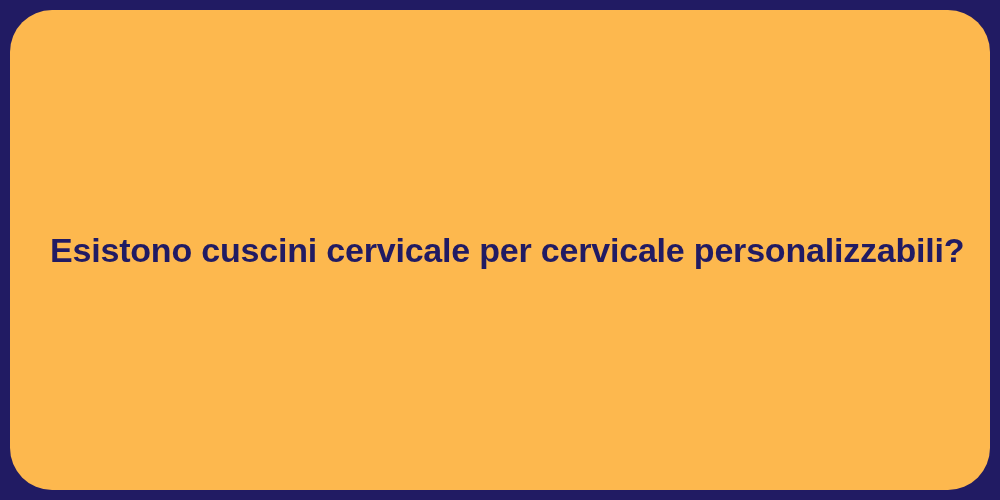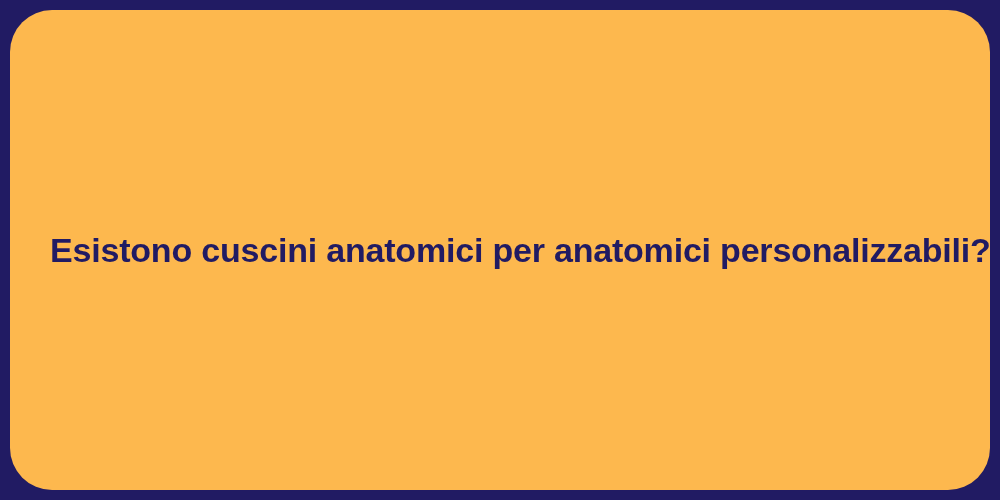--- a/index.html
+++ b/index.html
@@ -49,15 +49,15 @@
     line-height: 44px;
     letter-spacing: -0.2px;
     white-space: nowrap;
   }
 </style>
 </head>
 <body>
 
 <div id="banner-root">
   <div id="card-panel">
-    <h1 id="headline">Esistono cuscini anatomici per anatomici personalizzabili?</h1>
+    <h1 id="headline">Esistono cuscini cervicale per cervicale personalizzabili?</h1>
   </div>
 </div>
 
 </body></html>

